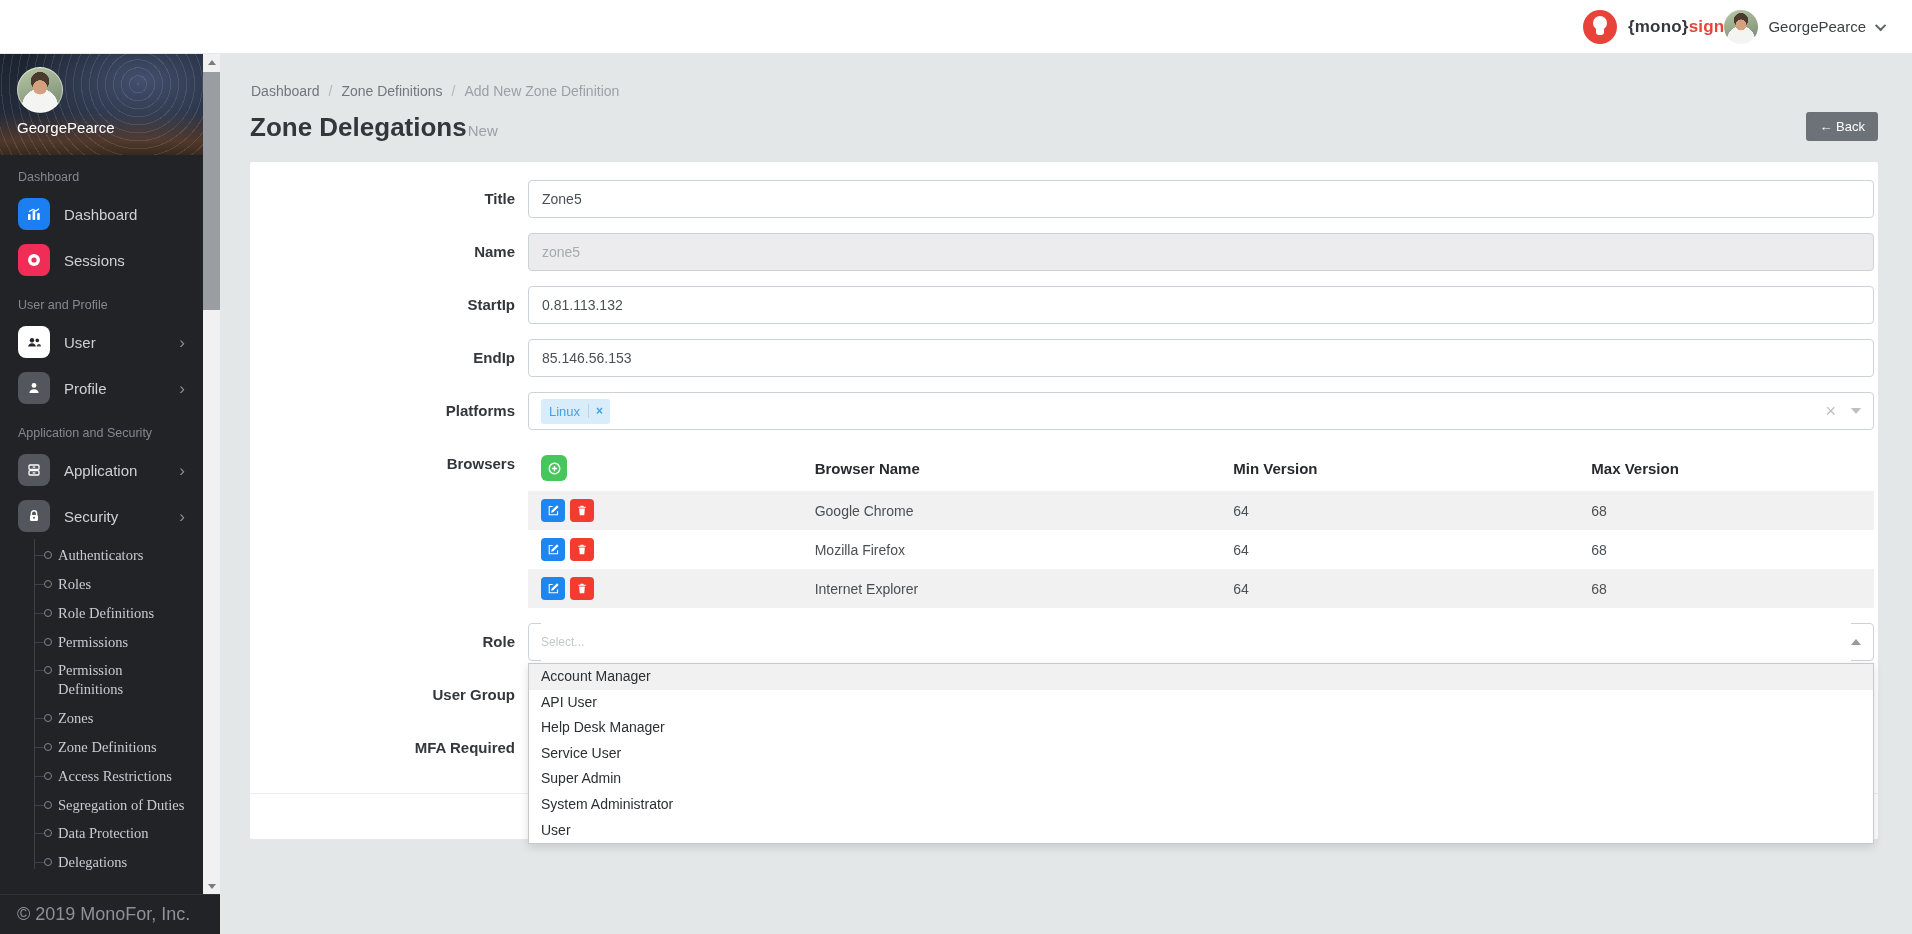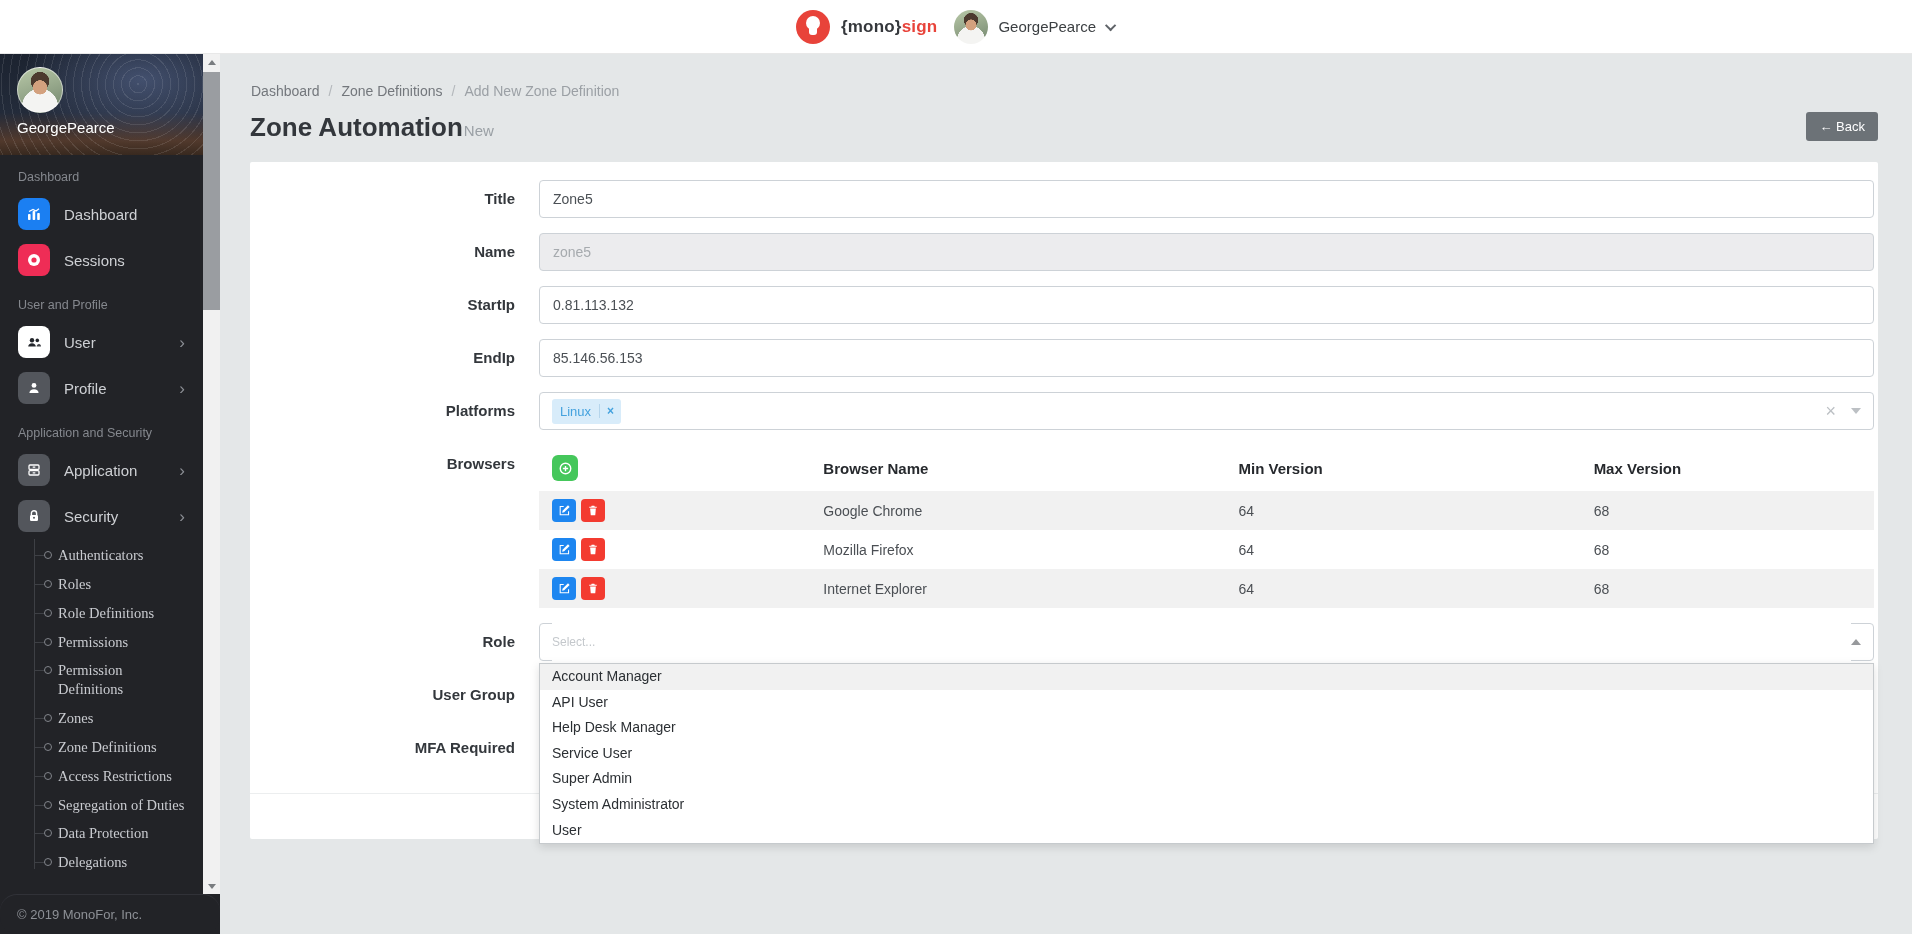--- a/index.html
+++ b/index.html
@@ -1,22 +1,22 @@
 <!DOCTYPE html>
 <html><head>
 <meta charset="utf-8">
 <style>
   * { margin:0; padding:0; box-sizing:border-box; }
   html,body { width:1912px; height:934px; overflow:hidden;
               font-family:"Liberation Sans", sans-serif; background:#e4e7e8; }
 
   
   .topbar { height:54px; background:#fff; border-bottom:1px solid #e8e8e8;
-            display:flex; align-items:center; justify-content:center;
-            padding:0 26px; position:relative; z-index:40;gap:17px; }
+            display:flex; align-items:center; justify-content:flex-end;
+            padding:0 26px; position:relative; z-index:40; }
   .brand { display:flex; align-items:center; gap:11px; }
   .brand-badge { width:34px; height:34px; border-radius:50%; background:#e8433a; position:relative; }
   .brand-badge::before { content:""; position:absolute; width:14px; height:14px; border-radius:50%;
                          background:#fff; left:10px; top:6px; }
   .brand-badge::after  { content:""; position:absolute; width:8px; height:10px;
                          background:#fff; left:13px; top:15px; border-radius:0 0 3px 3px; }
   .brand-text { font-size:17px; font-weight:bold; color:#35383c; letter-spacing:.2px; }
   .brand-text .suffix { color:#e8433a; }
   .topuser { display:flex; align-items:center; gap:10px; cursor:pointer; }
   .avatar { border-radius:50%;
@@ -56,21 +56,21 @@
   .subnav::before { content:""; position:absolute; left:34px; top:0; bottom:12px;
                     width:1px; background:#3e4045; }
   .subnav-item { position:relative; padding:5px 12px 5px 58px; font-size:14.5px;
                  color:#c9cbd0; line-height:1.3; cursor:pointer;font-family:Liberation Serif, serif; }
   .subnav-item::before { content:""; position:absolute; left:34px; top:14px; width:11px; height:1px;
                          background:#3e4045; }
   .subnav-item::after { content:""; position:absolute; left:44px; top:10px; width:6px; height:6px;
                         border:1.5px solid #82858b; border-radius:50%; background:#222327; }
   .side-footer { position:absolute; bottom:0; left:0; right:0; height:40px; background:#222327;
                  border-top:1px solid #313238; display:flex; align-items:center;
-                 padding-left:17px; font-size:13px; color:#8d9096; z-index:8;border-radius:17px; }
+                 padding-left:17px; font-size:18px; color:#8d9096; z-index:8; }
   
   .side-rail { position:absolute; top:0; right:0; bottom:40px; width:17px;
                background:#f1f1f1; z-index:7; }
   .rail-arrow { position:absolute; left:0; width:17px; height:16px;
                 display:flex; align-items:center; justify-content:center; }
   .rail-arrow.up { top:0; } .rail-arrow.down { bottom:0; }
   .tri-up  { width:0; height:0; border-left:4px solid transparent; border-right:4px solid transparent;
              border-bottom:5px solid #7a7d80; }
   .tri-dn  { width:0; height:0; border-left:4px solid transparent; border-right:4px solid transparent;
              border-top:5px solid #7a7d80; }
@@ -88,21 +88,21 @@
   .back-btn { background:#6c7277; color:#fff; border:none; border-radius:3px;
               font-size:13px; padding:7px 13px; cursor:pointer; font-family:inherit; }
 
   
   .card { background:#fff; border-radius:2px; }
   .card-body { padding:18px 4px 20px 0; }
   .card-footer { height:46px; border-top:1px solid #eceeef; }
   .form-row { display:flex; align-items:flex-start; margin-bottom:15px; }
   .row-label { width:265px; flex-shrink:0; text-align:right; font-size:15px; font-weight:bold;
                color:#33373c; padding-top:10px; }
-  .row-field { flex:1; margin-left:24px; position:relative; min-height:38px; }
+  .row-field { flex:1; margin-left:13px; position:relative; min-height:38px; }
   .tinput { width:100%; height:38px; border:1px solid #cdd2d7; border-radius:4px;
             padding:0 13px; font-size:14px; color:#4b5055; background:#fff;
             font-family:inherit; outline:none; }
   .tinput:disabled { background:#ececee; color:#a6aaae; }
   .selectbox { height:38px; border:1px solid #cdd2d7; border-radius:4px; background:#fff;
                display:flex; align-items:center; padding:0 12px; }
   .tag { background:#d8ecfa; color:#44a2de; font-size:13px; border-radius:3px;
          display:flex; align-items:center; height:25px; }
   .tag-label { padding:0 8px; }
   .tag-x { padding:0 7px; border-left:1px solid rgba(60,130,185,.22); cursor:pointer;
@@ -291,21 +291,21 @@
   <main class="main">
     <div class="breadcrumb">
       <span class="crumb">Dashboard</span>
       <span class="crumb-sep">/</span>
       <span class="crumb">Zone Definitions</span>
       <span class="crumb-sep">/</span>
       <span class="crumb current">Add New Zone Definition</span>
     </div>
 
     <div class="title-row">
-      <h1 class="page-title"><span>Zone Automation</span><span class="page-sub">New</span></h1>
+      <h1 class="page-title"><span>Zone Delegations</span><span class="page-sub">New</span></h1>
       <button class="back-btn">← Back</button>
     </div>
 
     <div class="card">
       <div class="card-body">
 
         <div class="form-row">
           <label class="row-label">Title</label>
           <div class="row-field">
             <input class="tinput" type="text" value="Zone5" style="">

